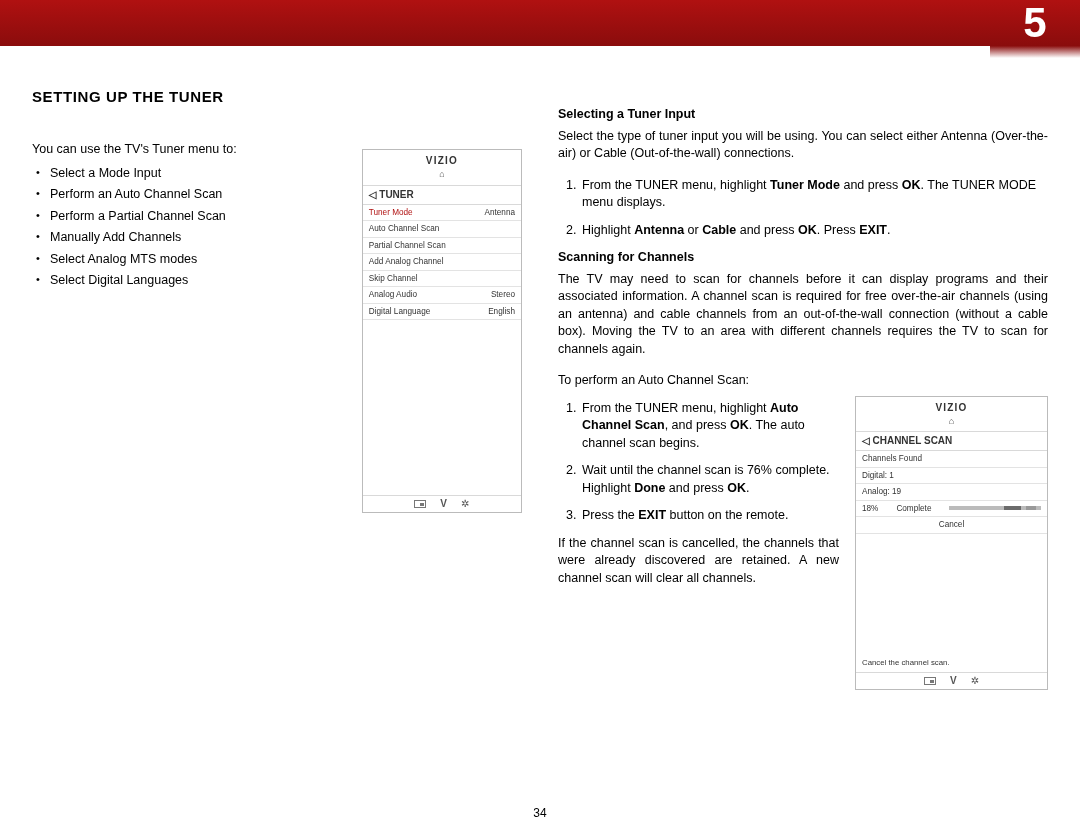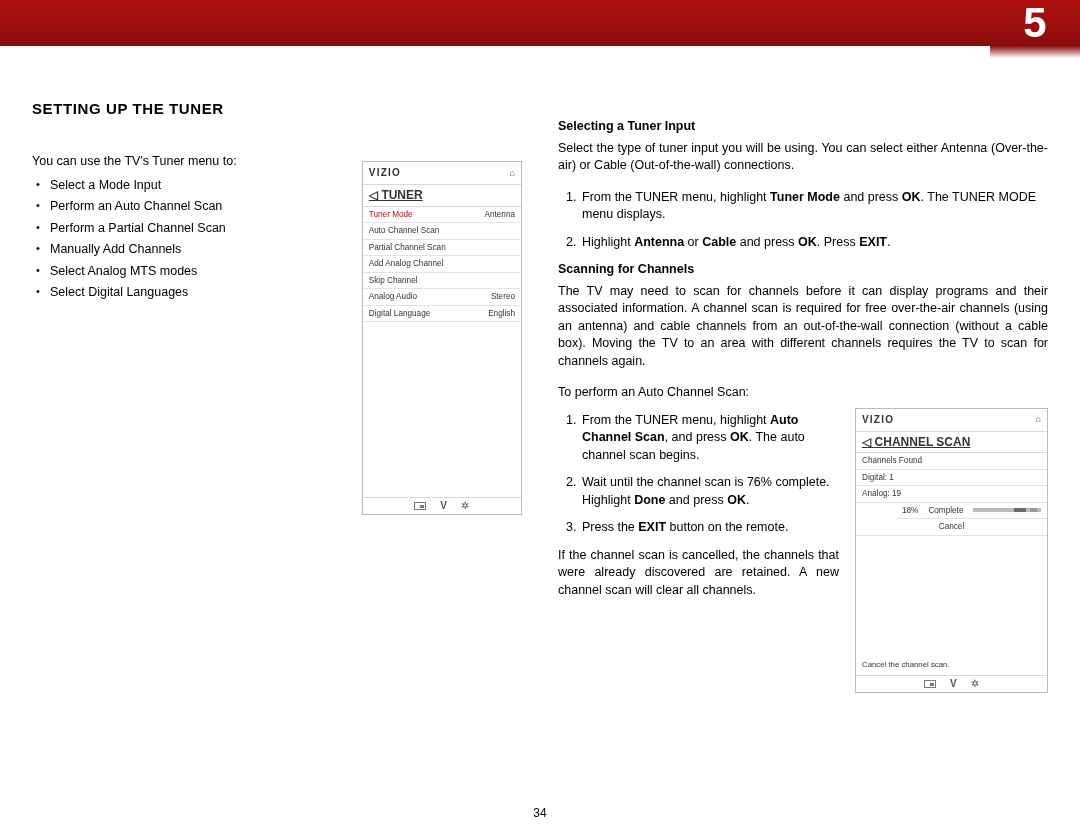--- a/index.html
+++ b/index.html
@@ -25,21 +25,21 @@
     background: linear-gradient(#b01111, #8a0c0c 79%, transparent 100%);
     color: #fff;
     font-size: 42px;
     font-weight: 700;
     text-align: center;
     line-height: 46px;
   }
   .page-cols {
     display: flex;
     gap: 36px;
-    padding: 52px 32px 0 32px;
+    padding: 40px 32px 0 32px;
   }
   .col { flex: 1; font-size: 12.5px; line-height: 1.4; }
   .sec-title {
     font-size: 15px;
     font-weight: 700;
     letter-spacing: 0.6px;
     margin-bottom: 34px;
   }
   .lead { margin-bottom: 6px; }
   .bullets { list-style: none; padding-left: 18px; }
@@ -54,46 +54,47 @@
   .osd {
     width: 193px;
     border: 1px solid #bbb;
     font-size: 8.2px;
     color: #333;
     margin-top: 8px;
   }
   .osd-top {
     display: flex; justify-content: space-between; align-items: center;
     padding: 4px 6px;
+    flex-direction: column;
   }
   .osd-brand { font-family: Arial, sans-serif; font-weight: 700; letter-spacing: 1.2px; font-size: 10px; }
   .osd-home { font-size: 9px; }
   .osd-crumb {
     padding: 2px 6px; border-top: 1px solid #d9d9d9; border-bottom: 1px solid #d9d9d9;
-    font-weight: 700; font-size: 12px; text-decoration: underline;
+    font-weight: 700; font-size: 10px;
   }
   .osd-row {
     display: flex; justify-content: space-between;
     padding: 2px 6px; border-bottom: 1px solid #e3e3e3;
   }
   .osd-row.sel .osd-k { color: #b01111; }
   .osd-body-fill { height: 175px; }
   .osd-bot {
     display: flex; justify-content: center; align-items: center; gap: 14px;
     padding: 4px 6px; border-top: 1px solid #d9d9d9;
     color: #555;
   }
   .osd-ic { display:inline-block; }
   .ic-pip { border:1px solid #777; width:12px; height:8px; position:relative; }
   .ic-pip::after{content:"";position:absolute;right:1px;bottom:1px;width:4px;height:3px;background:#777;}
   .ic-v { font-weight:700; font-size:10px; line-height:8px; }
   .ic-gear { font-size:10px; line-height:8px; }
 
   .osd-plain { padding: 2px 6px; border-bottom: 1px solid #e3e3e3; }
-  .progress-row { display:flex; align-items:center; gap:10px; padding:2px 6px; border-bottom:1px solid #e3e3e3;margin-left:40px;}
+  .progress-row { display:flex; align-items:center; gap:18px; padding:2px 6px; border-bottom:1px solid #e3e3e3;}
   .bar-track { flex:1; height:4px; background:#bbb; position:relative; }
   .bar-seg1 { position:absolute; left:60%; width:18%; top:0; bottom:0; background:#6b6b6b; }
   .bar-seg2 { position:absolute; left:84%; width:10%; top:0; bottom:0; background:#999; }
   .osd-cancel { text-align:center; padding:2px 6px; border-bottom:1px solid #e3e3e3; }
   .osd-gap { height:120px; }
   .osd-status { padding:4px 6px; font-size:7.8px; }
 
   
   .sub-h { font-weight:700; font-size:12.5px; margin-bottom:4px;margin-top:20px; }
   .para { margin-bottom:14px; text-align: justify; }

